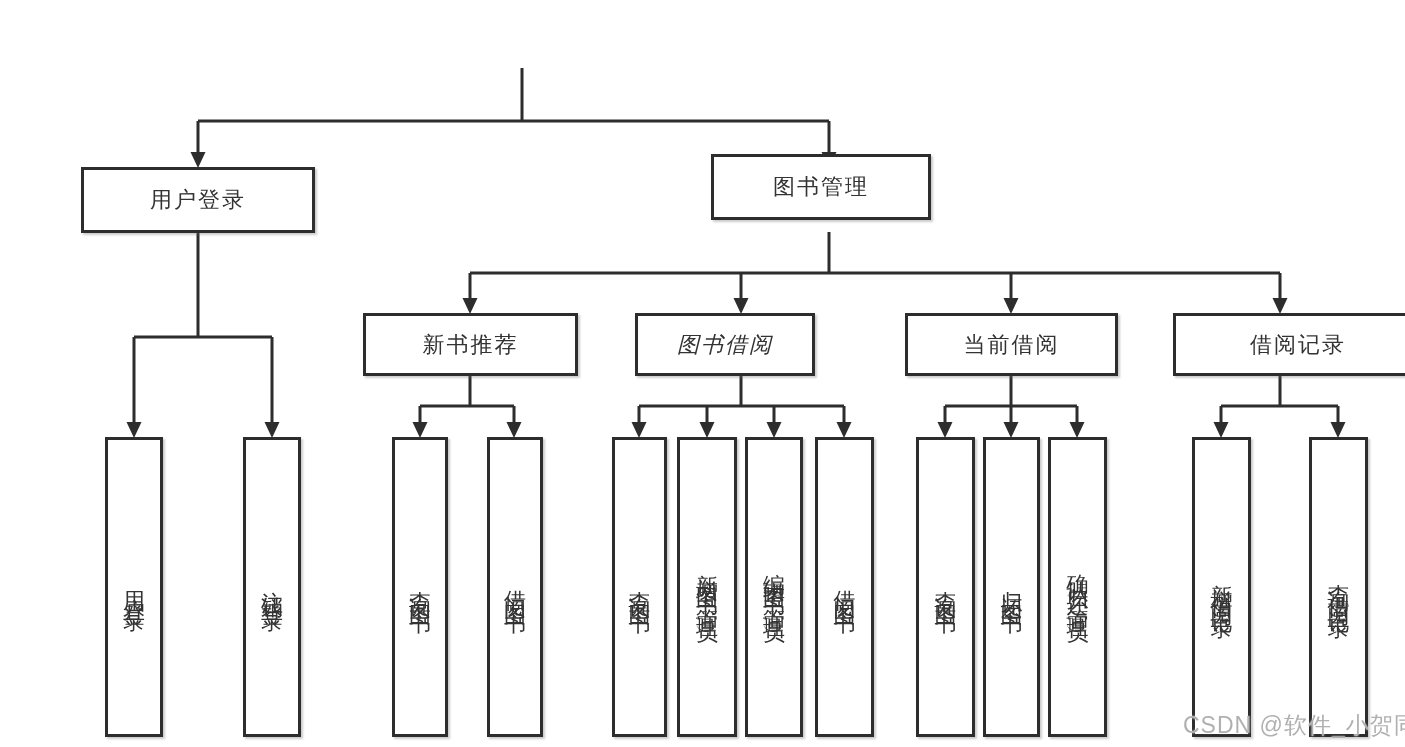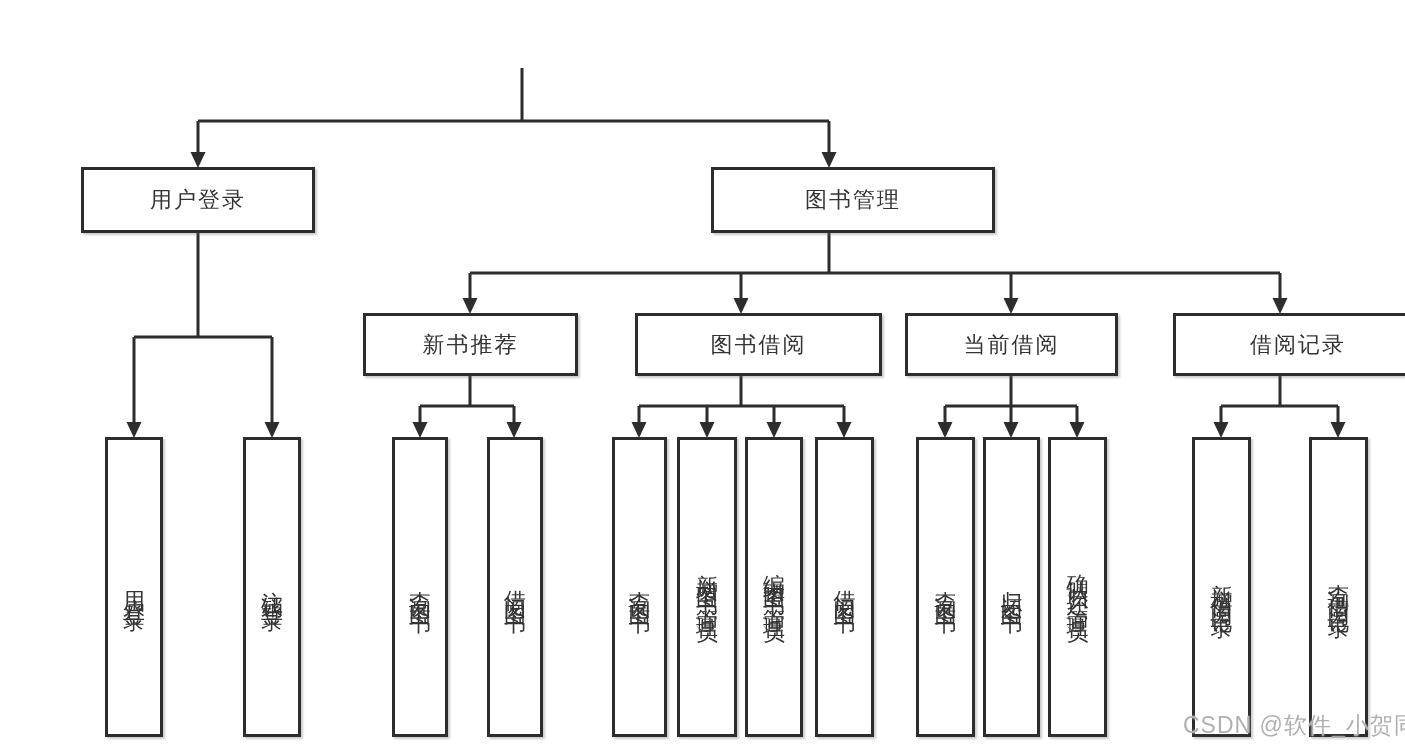--- a/index.html
+++ b/index.html
@@ -51,28 +51,28 @@
              M766.5 422 L781.5 422 L774 438 Z  M836.5 422 L851.5 422 L844 438 Z
              M937.5 422 L952.5 422 L945 438 Z  M1003.5 422 L1018.5 422 L1011 438 Z
              M1069.5 422 L1084.5 422 L1077 438 Z
              M1213.5 422 L1228.5 422 L1221 438 Z M1330.5 422 L1345.5 422 L1338 438 Z"></path>
   </svg>
 
 
   <div class="node" style="left:81px;top:167px;width:234px;height:66px;">
     <span>用户登录</span>
   </div>
-  <div class="node" style="left:711px;top:167px;width:284px;height:66px;align-items:center;">
+  <div class="node" style="left:711px;top:154px;width:220px;height:66px;align-items:center;">
     <span>图书管理</span>
   </div>
 
   <div class="node" style="left:363px;top:313px;width:215px;height:63px;">
     <span>新书推荐</span>
   </div>
-  <div class="node" style="left:635px;top:313px;width:247px;height:63px;">
+  <div class="node" style="left:635px;top:313px;width:180px;height:63px;font-style:italic;">
     <span>图书借阅</span>
   </div>
   <div class="node" style="left:905px;top:313px;width:213px;height:63px;">
     <span>当前借阅</span>
   </div>
   <div class="node" style="left:1173px;top:313px;width:250px;height:63px;">
     <span>借阅记录</span>
   </div>
 
   <div class="node vnode" style="left:105px;top:437px;width:58px;height:300px;">

